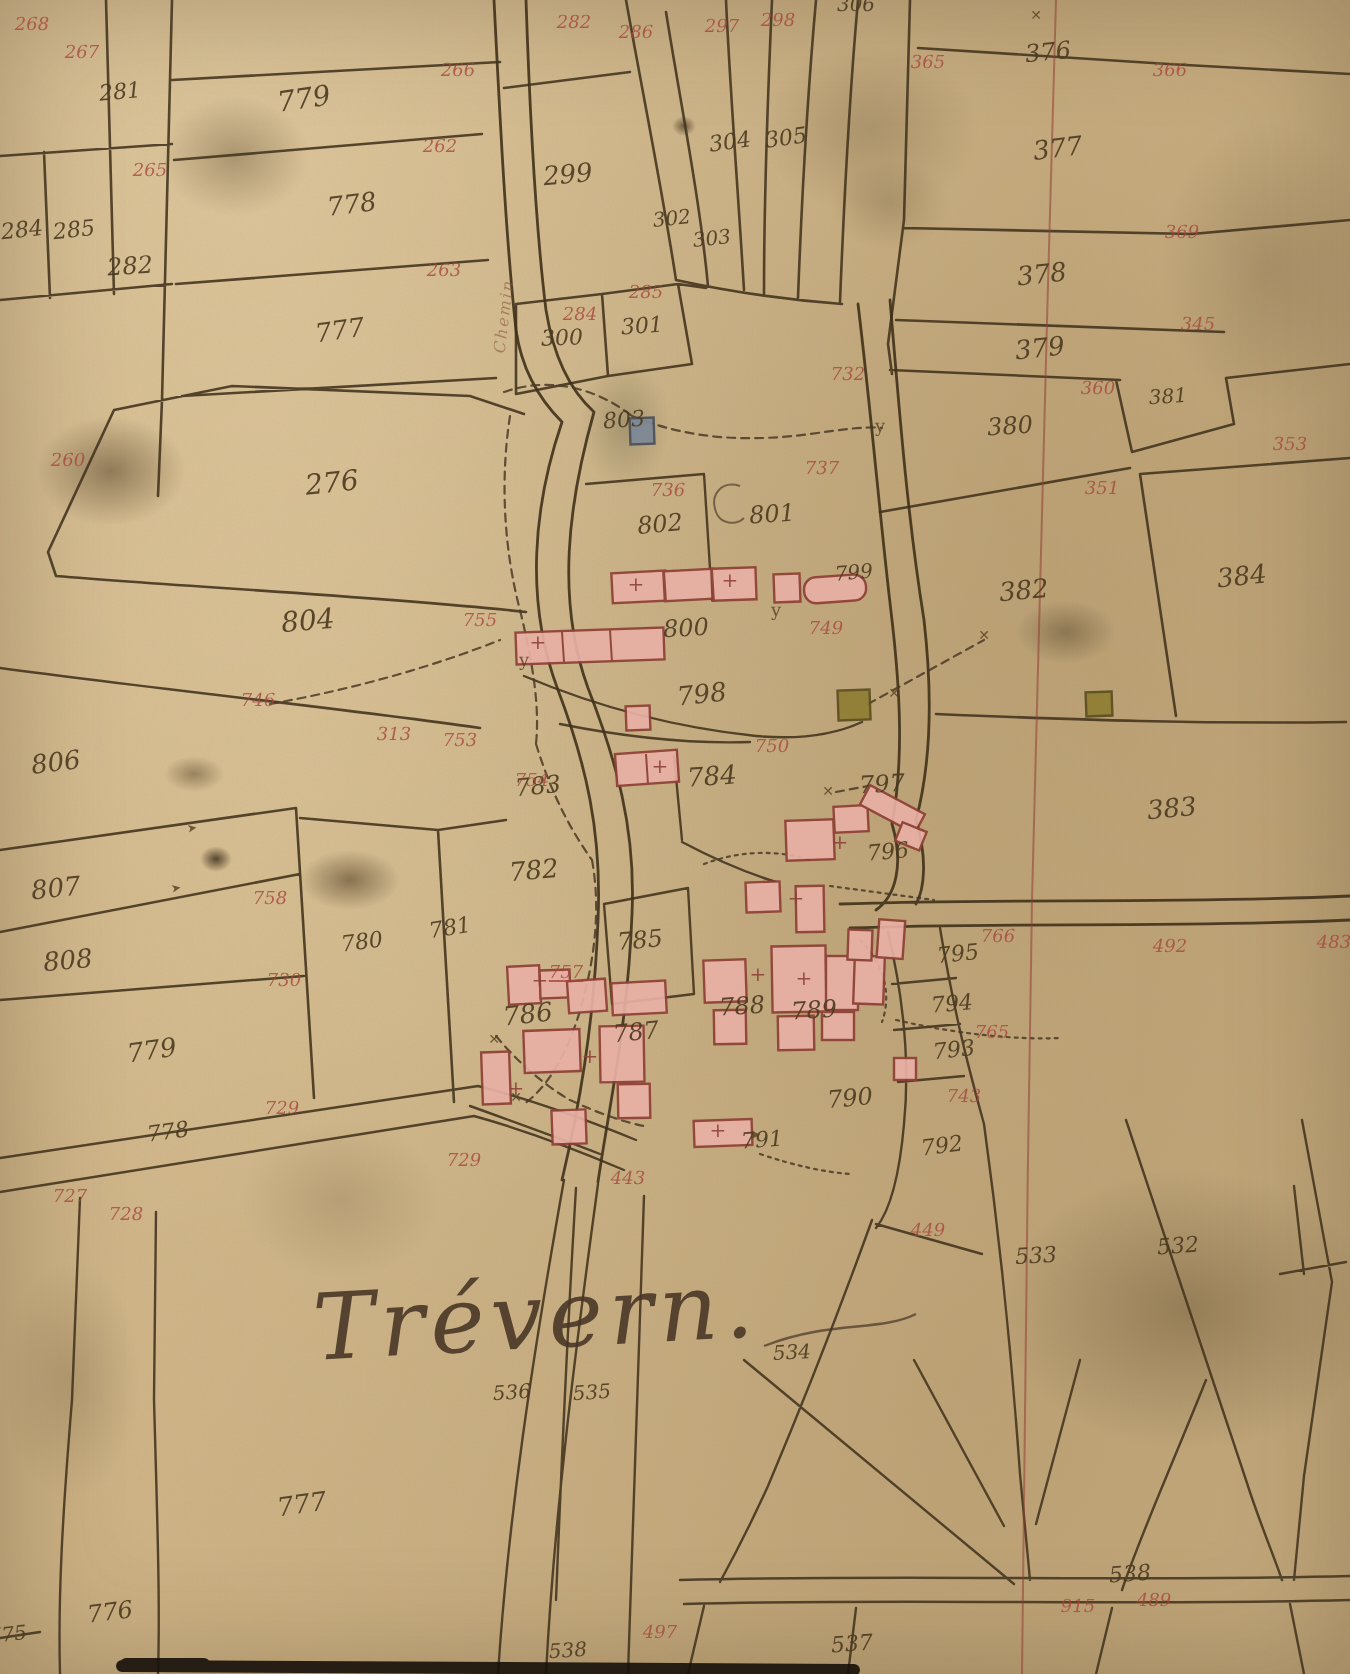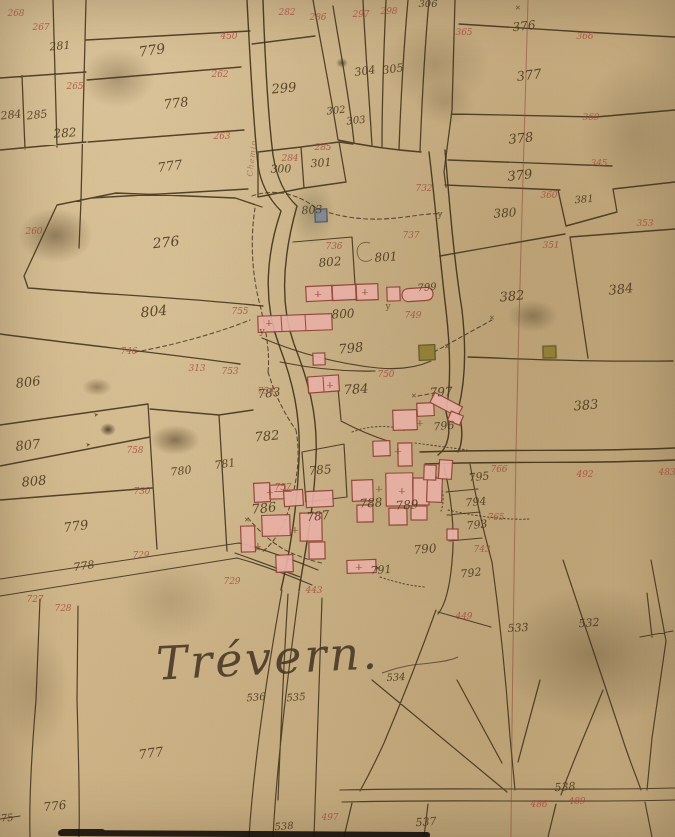--- a/index.html
+++ b/index.html
@@ -238,21 +238,21 @@
       <span class="lbl brown" style="left: 256px; top: 697px; font-size: 10px; --r: -4deg;">536</span>
       <span class="lbl brown" style="left: 296px; top: 697px; font-size: 10px; --r: -4deg;">535</span>
       <span class="lbl brown" style="left: 151px; top: 753px; font-size: 13px; --r: -8deg;">777</span>
       <span class="lbl brown" style="left: 55px; top: 806px; font-size: 12px; --r: -7deg;">776</span>
       <span class="lbl brown" style="left: 4px; top: 818px; font-size: 10px; --r: -6deg;">775</span>
       <span class="lbl brown" style="left: 565px; top: 787px; font-size: 11px; --r: -4deg;">538</span>
       <span class="lbl brown" style="left: 284px; top: 826px; font-size: 10px; --r: -4deg;">538</span>
       <span class="lbl brown" style="left: 426px; top: 822px; font-size: 11px; --r: -4deg;">537</span>
       <span class="lbl red" style="left: 16px; top: 13px; font-style: italic; --r: 0deg;">268</span>
       <span class="lbl red" style="left: 41px; top: 15px; margin-top: 12px; --r: 0deg;">267</span>
-      <span class="lbl red" style="left: 229px; top: 36px; --r: 0deg;">450</span>
+      <span class="lbl red" style="left: 229px; top: 36px; --r: 0deg;">266</span>
       <span class="lbl red" style="left: 75px; top: 86px; font-style: italic; --r: 0deg;">265</span>
       <span class="lbl red" style="left: 220px; top: 74px; --r: 0deg;">262</span>
       <span class="lbl red" style="left: 222px; top: 136px; --r: 0deg;">263</span>
       <span class="lbl red" style="left: 287px; top: 12px; --r: 0deg;">282</span>
       <span class="lbl red" style="left: 318px; top: 17px; --r: 0deg;">286</span>
       <span class="lbl red" style="left: 361px; top: 14px; --r: 0deg;">297</span>
       <span class="lbl red" style="left: 389px; top: 11px; --r: 0deg;">298</span>
       <span class="lbl red" style="left: 464px; top: 32px; --r: 0deg;">365</span>
       <span class="lbl red" style="left: 585px; top: 36px; --r: 0deg;">366</span>
       <span class="lbl red" style="left: 591px; top: 117px; --r: 0deg;">369</span>
@@ -279,21 +279,21 @@
       <span class="lbl red" style="left: 141px; top: 555px; --r: 0deg;">729</span>
       <span class="lbl red" style="left: 232px; top: 581px; --r: 0deg;">729</span>
       <span class="lbl red" style="left: 35px; top: 599px; --r: 0deg;">727</span>
       <span class="lbl red" style="left: 63px; top: 608px; --r: 0deg;">728</span>
       <span class="lbl red" style="left: 499px; top: 469px; --r: 0deg;">766</span>
       <span class="lbl red" style="left: 496px; top: 517px; --r: 0deg;">765</span>
       <span class="lbl red" style="left: 482px; top: 549px; --r: 0deg;">743</span>
       <span class="lbl red" style="left: 585px; top: 474px; --r: 0deg;">492</span>
       <span class="lbl red" style="left: 464px; top: 616px; --r: 0deg;">449</span>
       <span class="lbl red" style="left: 314px; top: 590px; --r: 0deg;">443</span>
-      <span class="lbl red" style="left: 539px; top: 804px; --r: 0deg;">486</span>
+      <span class="lbl red" style="left: 539px; top: 804px; --r: 0deg;">915</span>
       <span class="lbl red" style="left: 577px; top: 801px; --r: 0deg;">489</span>
       <span class="lbl red" style="left: 330px; top: 817px; --r: 0deg;">497</span>
       <span class="lbl red" style="left: 667px; top: 472px; --r: 0deg;">483</span>
       <span class="lbl mark" style="left: 518px; top: 8px; --r: 0deg;">✕</span>
       <span class="lbl mark" style="left: 414px; top: 396px; --r: 0deg;">✕</span>
       <span class="lbl mark" style="left: 447px; top: 347px; --r: 0deg;">✕</span>
       <span class="lbl mark" style="left: 492px; top: 318px; --r: 0deg;">✕</span>
       <span class="lbl mark" style="left: 247px; top: 520px; --r: 0deg;">✕</span>
       <span class="lbl mark" style="left: 258px; top: 549px; --r: 0deg;">✕</span>
       <span class="lbl mark" style="left: 262px; top: 331px; font-size: 9px; --r: 0deg;">y</span>

